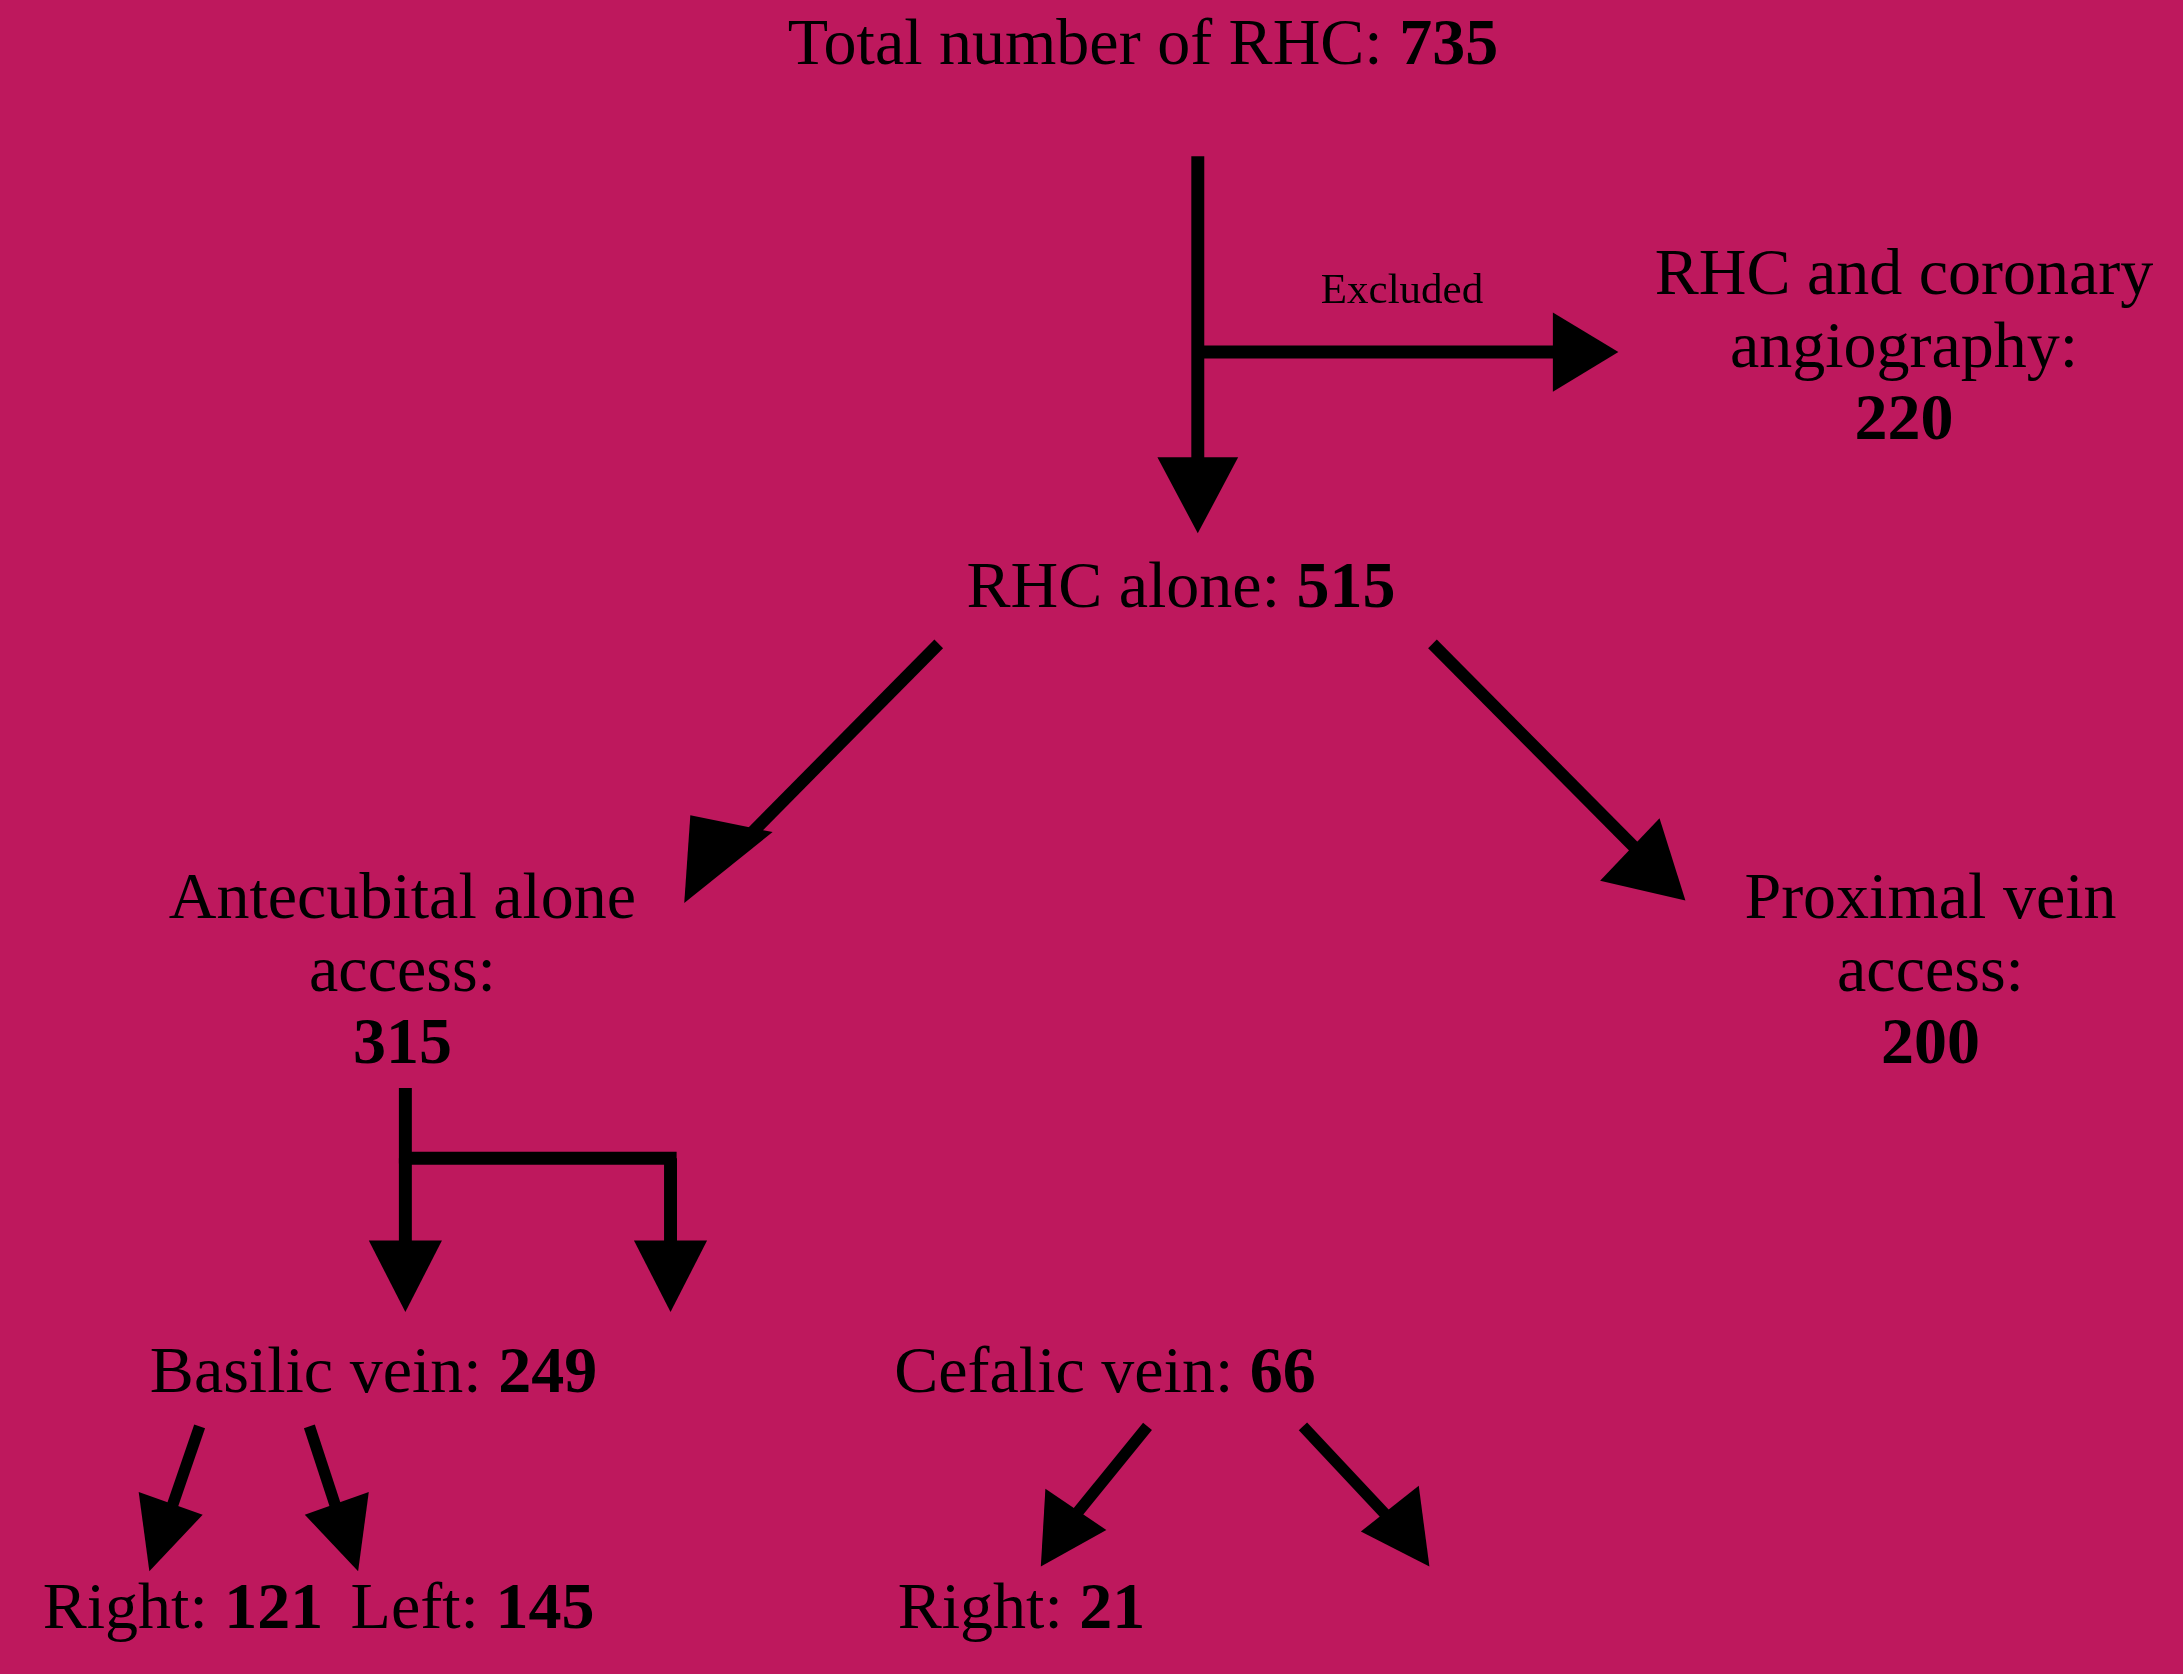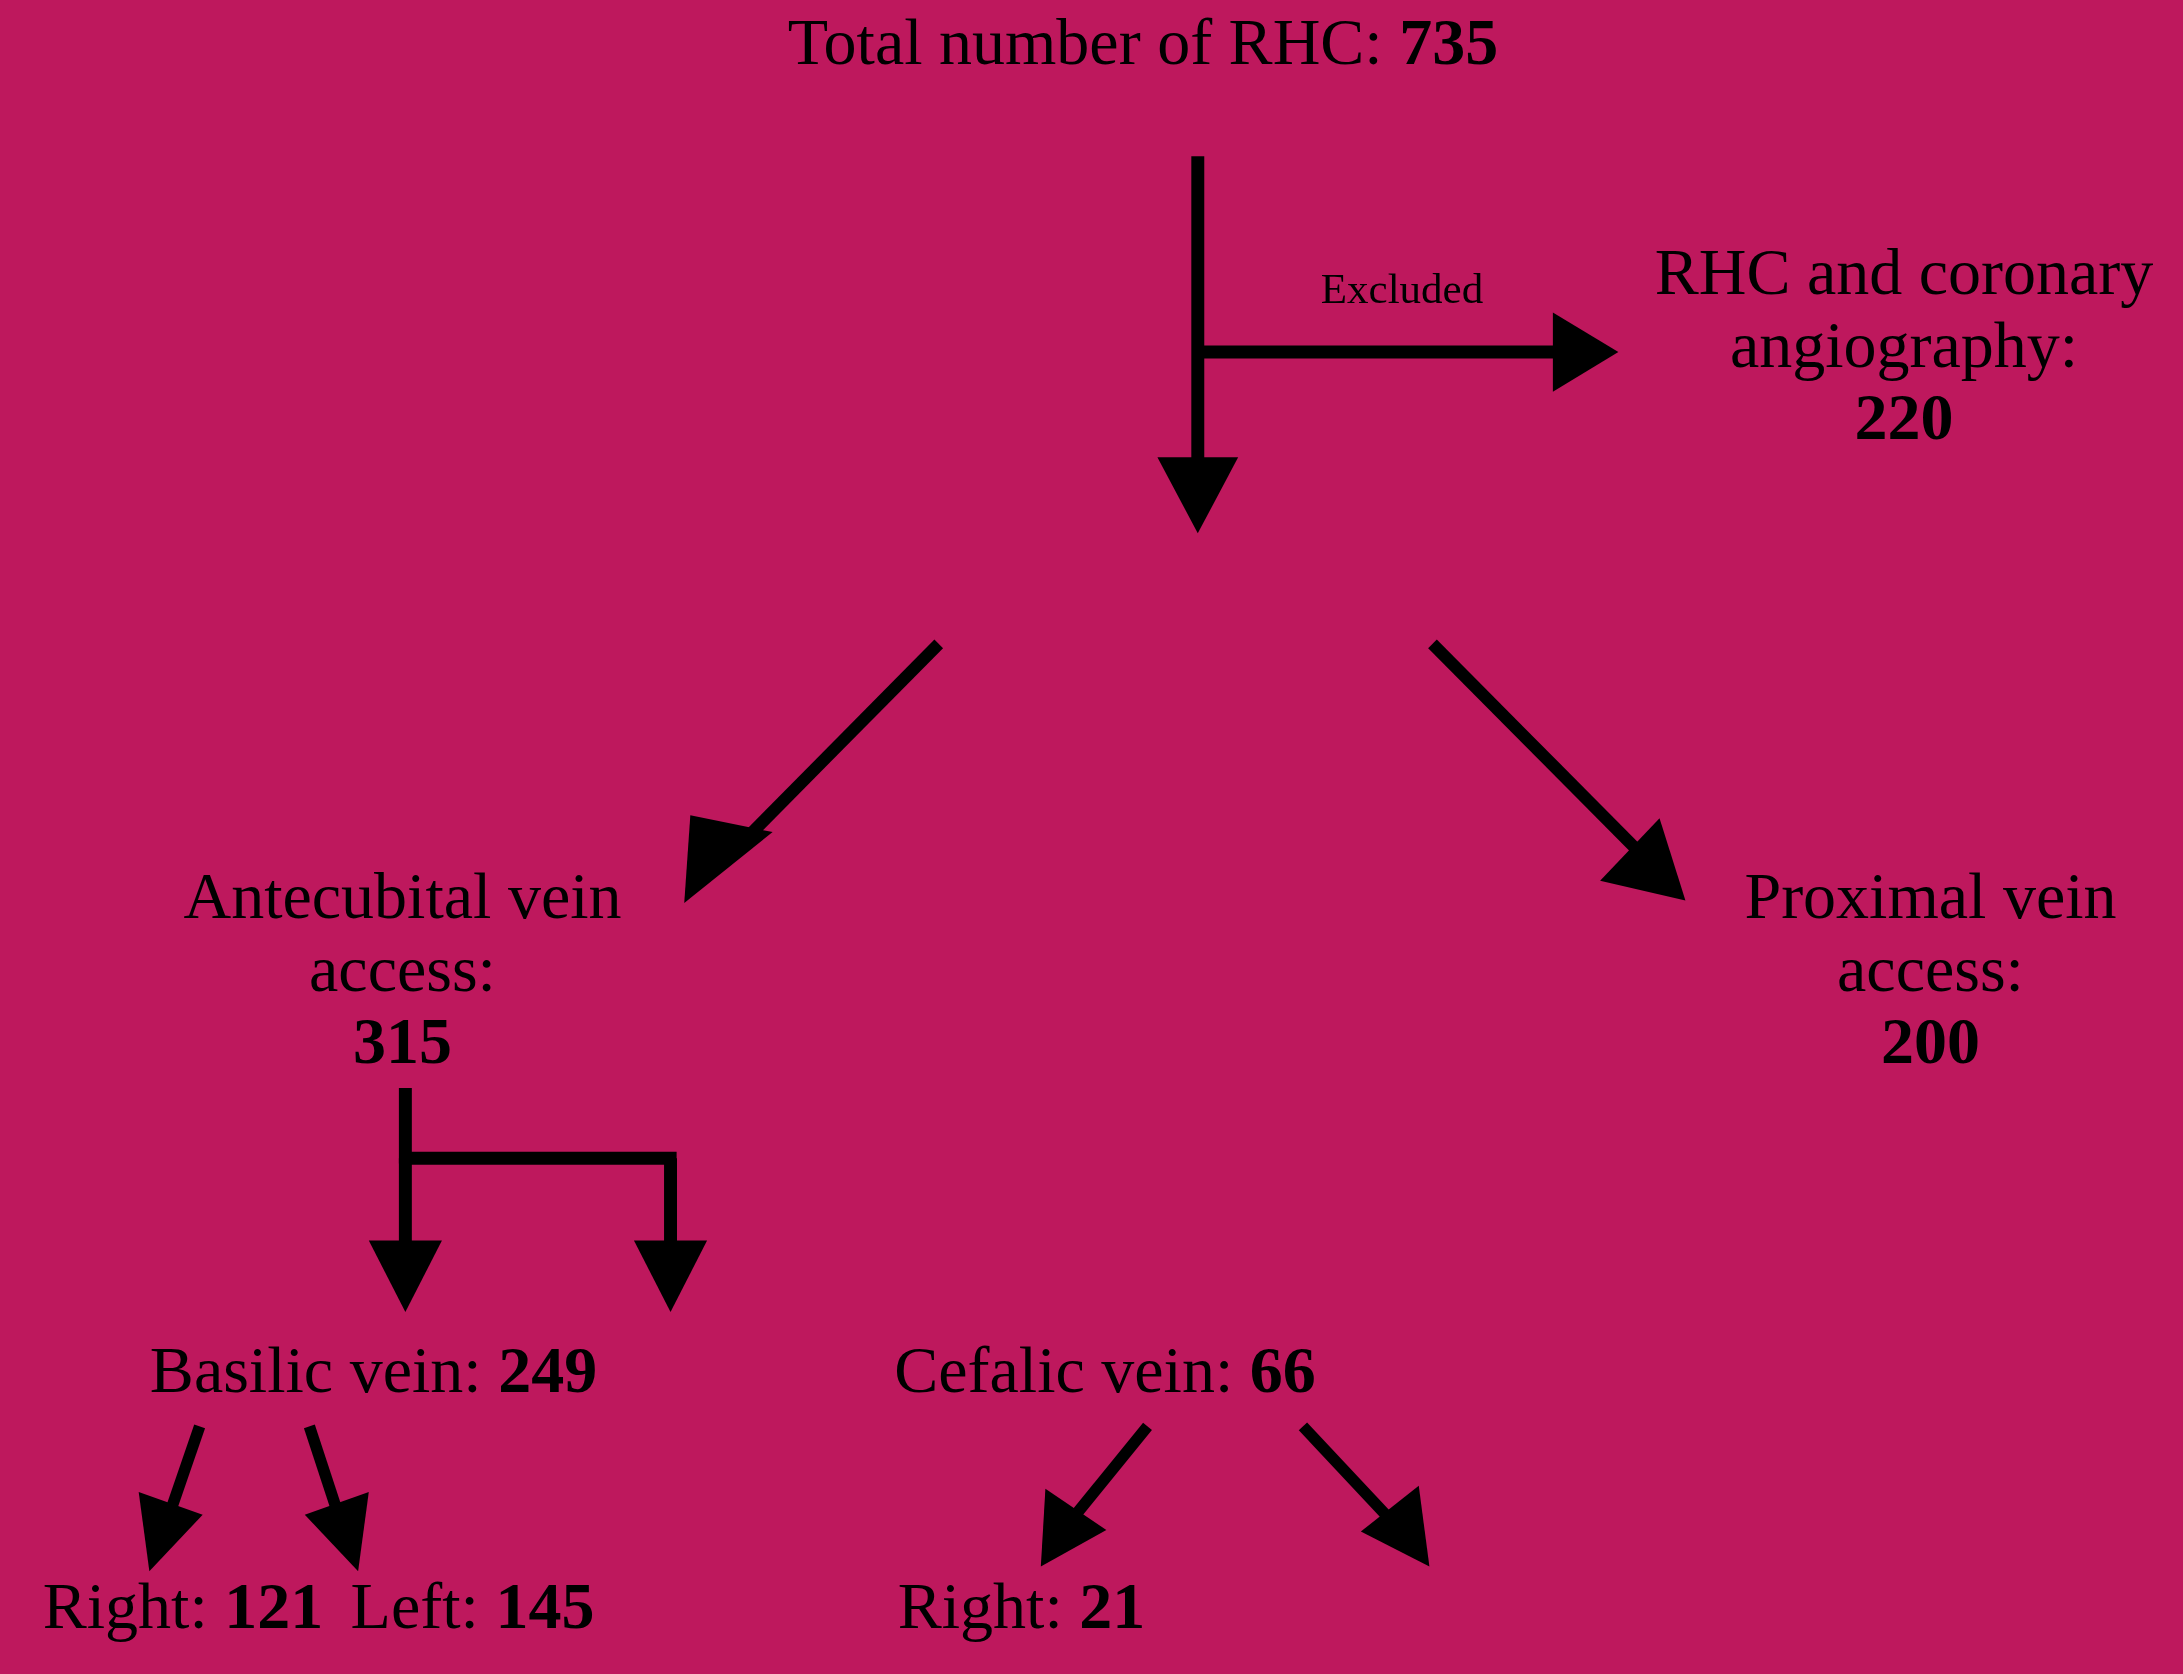--- a/index.html
+++ b/index.html
@@ -116,23 +116,27 @@
   <div class="node t-small" id="node-excluded-lbl">
     <span>Excluded</span>
   </div>
 
   <div class="node t-big wrap" id="node-rhc-coro">
     <div>RHC and coronary</div>
     <div>angiography:</div>
     <div class="bold">220</div>
   </div>
 
+  <div class="node t-big" id="node-rhc-alone">
+    <span>RHC alone: </span>
+    <span class="bold">515</span>
+  </div>
 
   <div class="node t-big wrap" id="node-antecubital">
-    <div>Antecubital vein</div>
+    <div>Antecubital alone</div>
     <div>access:</div>
     <div class="bold">315</div>
   </div>
 
   <div class="node t-big wrap" id="node-proximal">
     <div>Proximal vein</div>
     <div>access:</div>
     <div class="bold">200</div>
   </div>
 

